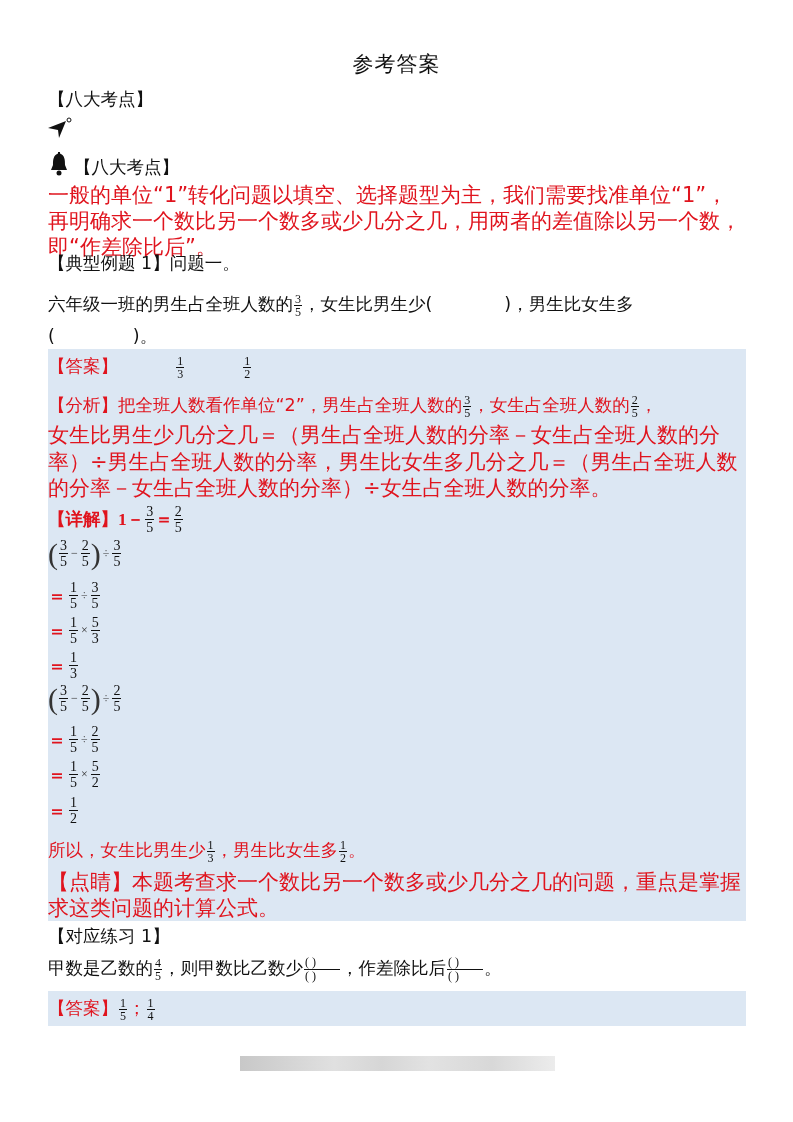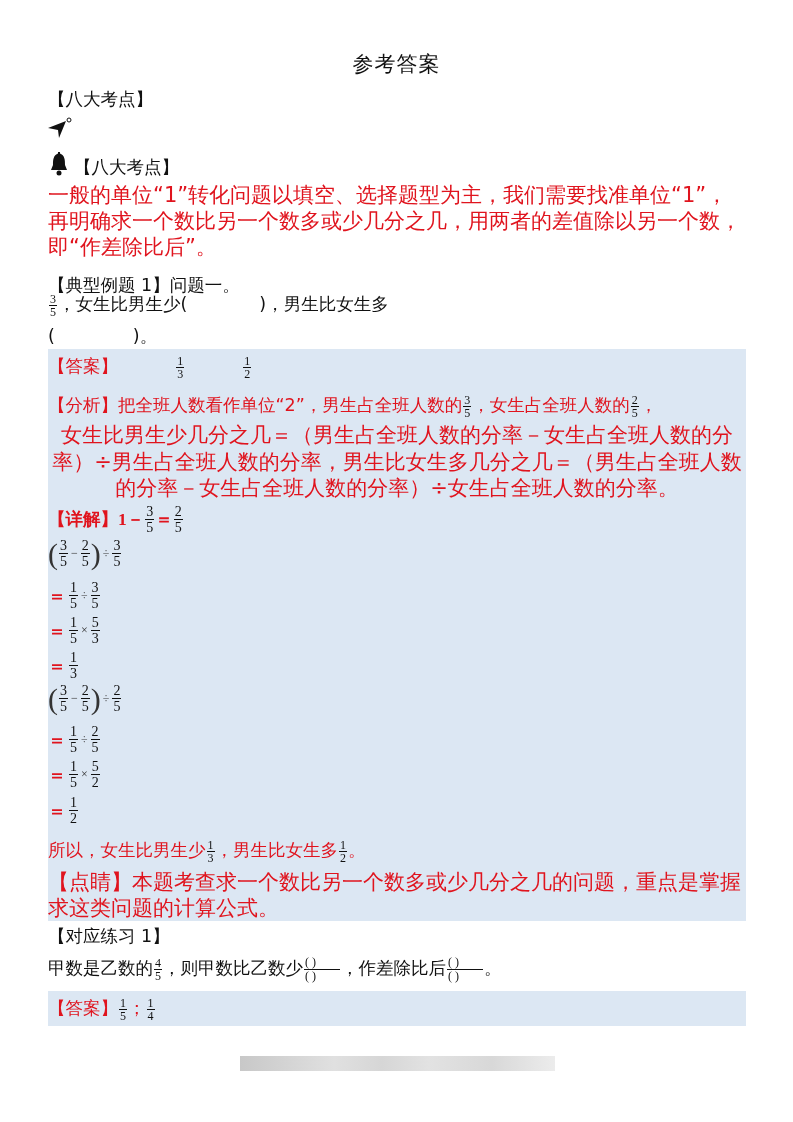--- a/index.html
+++ b/index.html
@@ -53,24 +53,24 @@
       <svg width="22" height="24" viewBox="0 0 22 24">
           <path d="M11 1 C5 3 5 8 5 13 L3 18 L19 18 L17 13 C17 8 17 3 11 1Z" fill="#111"></path>
           <circle cx="11" cy="21" r="2.5" fill="#111"></circle>
           <rect x="10" y="0" width="2" height="3" fill="#111"></rect>
         </svg>
     </span><span>【八大考点】</span>
   </div>
 
   <div class="para red" style="top:182px;">一般的单位“1”转化问题以填空、选择题型为主，我们需要找准单位“1”，再明确求一个数比另一个数多或少几分之几，用两者的差值除以另一个数，即“作差除比后”。</div>
 
-  <div class="line" style="top:272px;">【典型例题 1】问题一。</div>
+  <div class="line" style="top:250px;">【典型例题 1】问题一。</div>
 
   <div class="line" style="top:291px;">
-    <span class="frac">
+    <span>六年级一班的男生占全班人数的</span><span class="frac">
         <span class="num">3</span>
         <span class="den">5</span>
       </span><span>，女生比男生少(</span><span class="blank-gap" style="width:72px;"></span><span>)，男生比女生多</span>
   </div>
   <div class="line" style="top:323px;">
     <span>(</span><span class="blank-gap" style="width:78px;"></span><span>)。</span>
   </div>
 
   <div class="shade" style="top:349px; height:572px;"></div>
 
@@ -90,21 +90,21 @@
 
   <div class="line red" style="top:392px;">
     <span>【分析】</span><span>把全班人数看作单位“2”，男生占全班人数的</span><span class="frac">
         <span class="num">3</span>
         <span class="den">5</span>
       </span><span>，女生占全班人数的</span><span class="frac">
         <span class="num">2</span>
         <span class="den">5</span>
       </span><span>，</span>
   </div>
-  <div class="para red" style="top:422px; line-height:26.5px;text-align:center;">女生比男生少几分之几＝（男生占全班人数的分率－女生占全班人数的分率）÷男生占全班人数的分率，男生比女生多几分之几＝（男生占全班人数的分率－女生占全班人数的分率）÷女生占全班人数的分率。</div>
+  <div class="para red" style="top:422px; line-height:26.5px;">女生比男生少几分之几＝（男生占全班人数的分率－女生占全班人数的分率）÷男生占全班人数的分率，男生比女生多几分之几＝（男生占全班人数的分率－女生占全班人数的分率）÷女生占全班人数的分率。</div>
 
   <div class="line red" style="top:504px; font-weight:bold;">
     <span>【详解】</span><span class="serif">1－</span><span class="frac big" style="font-weight:normal;">
         <span class="num">3</span>
         <span class="den">5</span>
       </span><span>＝</span><span class="frac big" style="font-weight:normal;">
         <span class="num">2</span>
         <span class="den">5</span>
       </span>
   </div>

